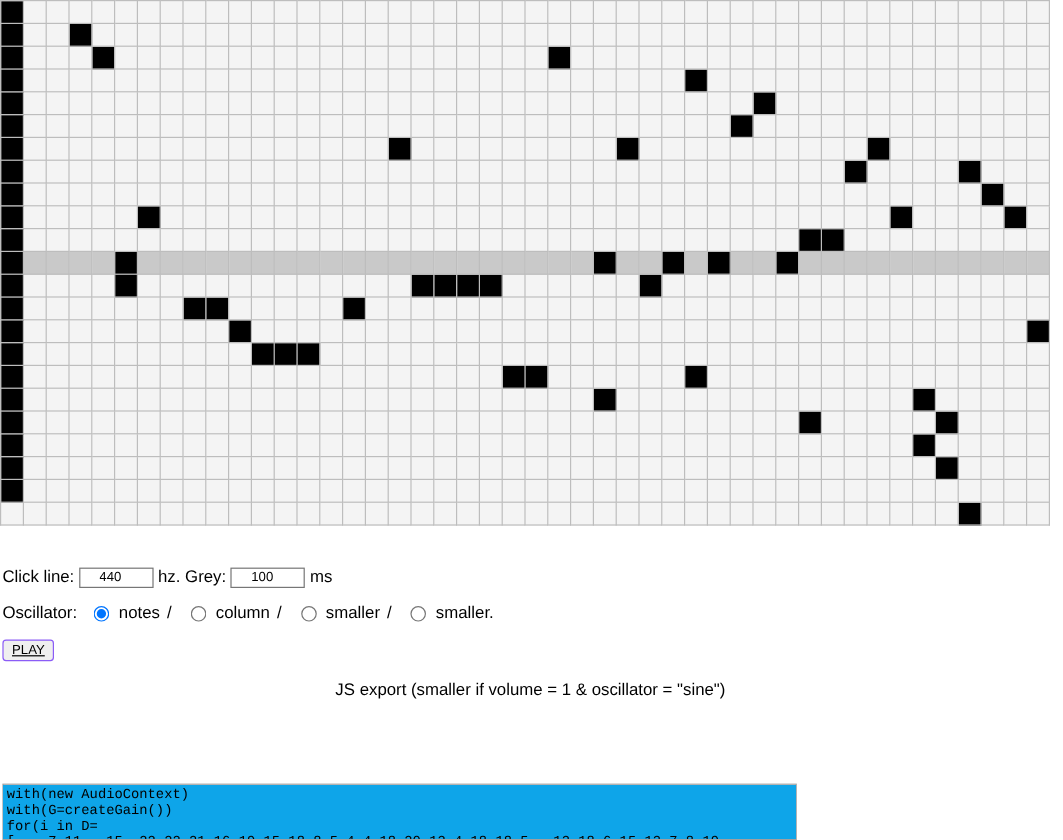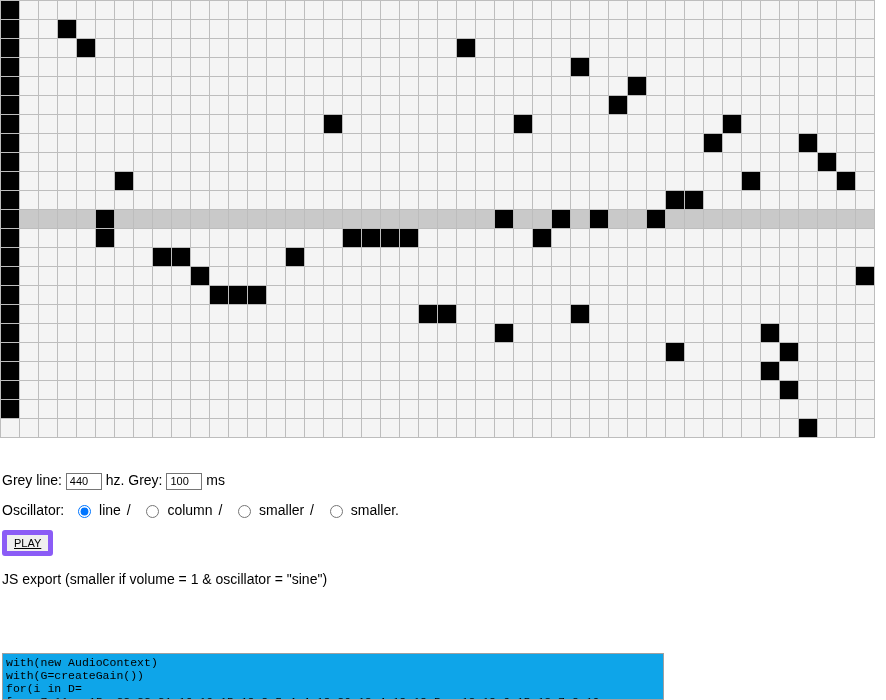--- a/index.html
+++ b/index.html
@@ -63,48 +63,48 @@
     white-space: nowrap;
   }
   .row.tight { margin-bottom: 13px; }
   .lbl { font-size: 14px; }
   input.numbox {
     width: 28px;
     height: 15px;
     font-family: "Liberation Sans", sans-serif;
     font-size: 11px;
     border: 1px solid #767676;
-    padding: 0 3px;
+    padding: 0 16px;
     box-sizing: content-box;
     vertical-align: middle;
     background: #ffffff;
     color: #000;
   }
   .radio-group { display: inline; }
   input[type=radio] {
     vertical-align: middle;
     margin: 0 4px 0 10px;
     width: 13px;
     height: 13px;
   }
   .sep { padding: 0 2px; }
 
   button.play {
     font-family: "Liberation Sans", sans-serif;
     font-size: 11px;
     padding: 2px 7px;
-    border: 5px solid #8b5cf6;
+    border: 1px solid #8b5cf6;
     background: #efefef;
     border-radius: 3px;
     color: #000;
     cursor: pointer;
     text-decoration: underline;
   }
 
-  .export-label { margin: 0 0 8px 0; }
+  .export-label { margin: 0 0 8px 0; text-align: center; }
 
   textarea.export {
     position: absolute;
     left: 2px;
     top: 653px;
     width: 662px;
     height: 47px;
     font-family: "Liberation Mono", monospace;
     font-size: 11.5px;
     line-height: 13px;
@@ -1230,33 +1230,33 @@
             <td class=""></td>
             <td class=""></td>
           </tr>
         </tbody>
     </table>
   </div>
 
   <div class="controls">
 
     <div class="row">
-      <span class="lbl">Grey line:</span>
+      <span class="lbl">Click line:</span>
       <input class="numbox" type="text" value="440" style="">
       <span class="lbl">hz.</span>
       <span class="lbl">Grey:</span>
       <input class="numbox" type="text" value="100" style="">
       <span class="lbl">ms</span>
     </div>
 
     <div class="row">
       <span class="lbl">Oscillator:</span>
       <span class="radio-group first">
         <input type="radio" name="osc" checked="" style="">
-        <span class="lbl">line</span>
+        <span class="lbl">notes</span>
         <span class="lbl sep">/</span>
       </span>
       <span class="radio-group">
         <input type="radio" name="osc" style="">
         <span class="lbl">column</span>
         <span class="lbl sep">/</span>
       </span>
       <span class="radio-group">
         <input type="radio" name="osc" style="">
         <span class="lbl">smaller</span>

